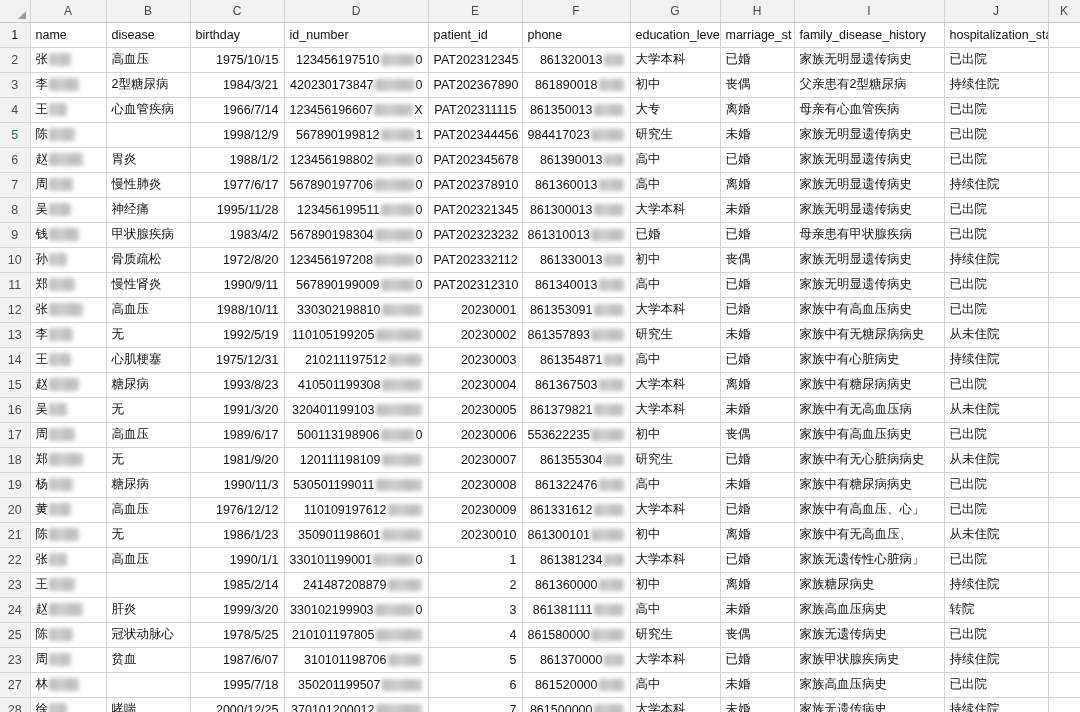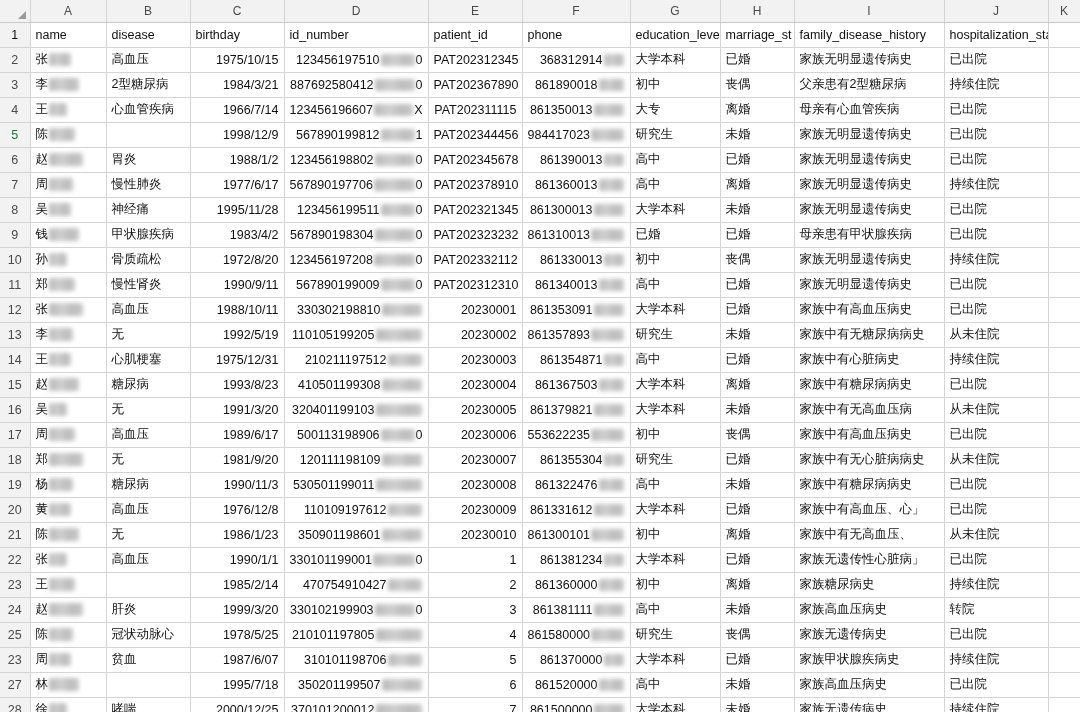--- a/index.html
+++ b/index.html
@@ -173,21 +173,21 @@
           <td>
             <span class="cellwrap r">
               <span>123456197510</span>
               <span class="blur" style="width: 34px;"></span>
               <span>0</span>
             </span>
           </td>
           <td class="num">PAT202312345</td>
           <td>
             <span class="cellwrap r">
-              <span>368312914</span>
+              <span>861320013</span>
               <span class="blur" style="width: 20px;"></span>
             </span>
           </td>
           <td>大学本科</td>
           <td>已婚</td>
           <td>家族无明显遗传病史</td>
           <td>已出院</td>
           <td></td>
         </tr>
         <tr>
@@ -195,21 +195,21 @@
           <td>
             <span class="cellwrap">
               <span>李</span>
               <span class="blur tall" style="width: 30px;"></span>
             </span>
           </td>
           <td>2型糖尿病</td>
           <td class="num">1984/3/21</td>
           <td>
             <span class="cellwrap r">
-              <span>887692580412</span>
+              <span>420230173847</span>
               <span class="blur" style="width: 40px;"></span>
               <span>0</span>
             </span>
           </td>
           <td class="num">PAT202367890</td>
           <td>
             <span class="cellwrap r">
               <span>861890018</span>
               <span class="blur" style="width: 25px;"></span>
             </span>
@@ -695,21 +695,21 @@
         </tr>
         <tr>
           <td class="rowhead">20</td>
           <td>
             <span class="cellwrap">
               <span>黄</span>
               <span class="blur tall" style="width: 22px;"></span>
             </span>
           </td>
           <td>高血压</td>
-          <td class="num">1976/12/8</td>
+          <td class="num">1976/12/12</td>
           <td>
             <span class="cellwrap r">
               <span>110109197612</span>
               <span class="blur" style="width: 34px;"></span>
             </span>
           </td>
           <td class="num">20230009</td>
           <td>
             <span class="cellwrap r">
               <span>861331612</span>
@@ -786,21 +786,21 @@
           <td>
             <span class="cellwrap">
               <span>王</span>
               <span class="blur tall" style="width: 26px;"></span>
             </span>
           </td>
           <td></td>
           <td class="num">1985/2/14</td>
           <td>
             <span class="cellwrap r">
-              <span>470754910427</span>
+              <span>241487208879</span>
               <span class="blur" style="width: 34px;"></span>
             </span>
           </td>
           <td class="num">2</td>
           <td>
             <span class="cellwrap r">
               <span>861360000</span>
               <span class="blur" style="width: 25px;"></span>
             </span>
           </td>

